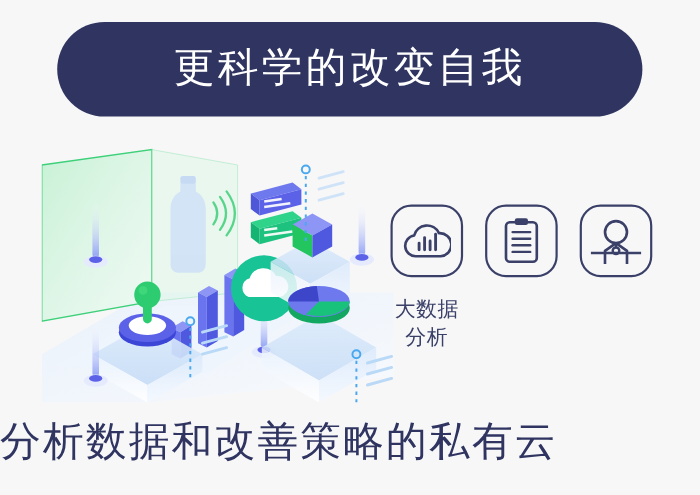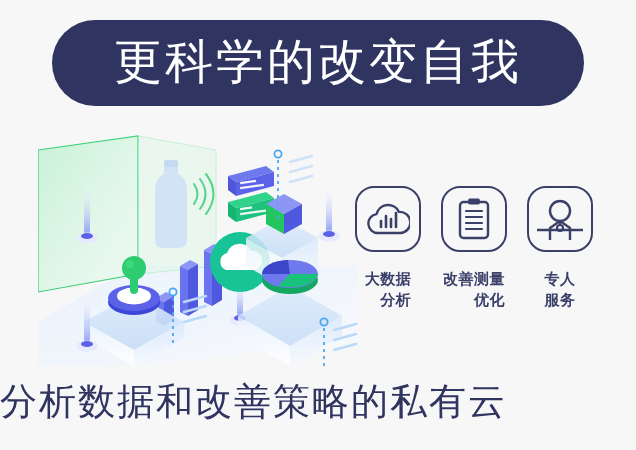--- a/index.html
+++ b/index.html
@@ -30,21 +30,21 @@
     height: 86px;
     background: #2f3560;
     border-radius: 43px;
     display: flex;
     align-items: center;
     justify-content: center;
     box-sizing: border-box;
   }
   .title-text {
     color: #ffffff;
-    font-size: 48px;
+    font-size: 37px;
     letter-spacing: 3px;
     line-height: 1;
     font-weight: 500;
     white-space: nowrap;
     padding-bottom: 3px;
   }
 
   
   .tagline {
     position: absolute;
@@ -95,24 +95,24 @@
     box-sizing: border-box;
     display: flex;
     align-items: center;
     justify-content: center;
     background: #f7f7f8;
   }
   .feature-icon svg { display: block; }
   .feature-label {
     margin-top: 17px;
     color: #3a4068;
-    font-size: 15px;
+    font-size: 19px;
     line-height: 1.38;
-    text-align: right;
-    font-weight: 700;
+    text-align: center;
+    font-weight: 400;
     letter-spacing: 0.5px;
     white-space: nowrap;
   }
 </style>
 </head>
 <body>
 
 <div class="poster">
 
   <div class="title-pill">
@@ -315,40 +315,32 @@
           <rect x="4" y="5" width="28" height="36" rx="3.5" fill="none" stroke="#3a4068" stroke-width="2.4"></rect>
           <rect x="12" y="1.5" width="12" height="6" rx="2" fill="#3a4068"></rect>
           <g stroke="#3a4068" stroke-width="2.2" stroke-linecap="round">
             <line x1="10" y1="14" x2="26" y2="14"></line>
             <line x1="10" y1="20" x2="26" y2="20"></line>
             <line x1="10" y1="26" x2="26" y2="26"></line>
             <line x1="10" y1="32" x2="26" y2="32"></line>
           </g>
         </svg>
       </div>
-      <div class="feature-label">
-        <div>改善测量</div>
-        <div>优化</div>
-      </div>
     </div>
 
     <div class="feature">
       <div class="feature-icon">
         <svg width="46" height="42" viewBox="0 0 46 42" xmlns="http://www.w3.org/2000/svg">
           <circle cx="23" cy="13" r="10" fill="none" stroke="#3a4068" stroke-width="2.4"></circle>
           <path d="M23,23 L13,30 L13,42" fill="none" stroke="#3a4068" stroke-width="2.4" stroke-linejoin="round"></path>
           <path d="M23,23 L33,30 L33,42" fill="none" stroke="#3a4068" stroke-width="2.4" stroke-linejoin="round"></path>
           <line x1="0" y1="32" x2="46" y2="32" stroke="#3a4068" stroke-width="2.4"></line>
           <circle cx="23" cy="30" r="3" fill="none" stroke="#3a4068" stroke-width="2.2"></circle>
           <line x1="23" y1="23" x2="23" y2="27" stroke="#3a4068" stroke-width="2.2"></line>
         </svg>
       </div>
-      <div class="feature-label">
-        <div>专人</div>
-        <div>服务</div>
-      </div>
     </div>
 
   </div>
 
   <div class="tagline">分析数据和改善策略的私有云</div>
 
 </div>
 
 </body></html>

